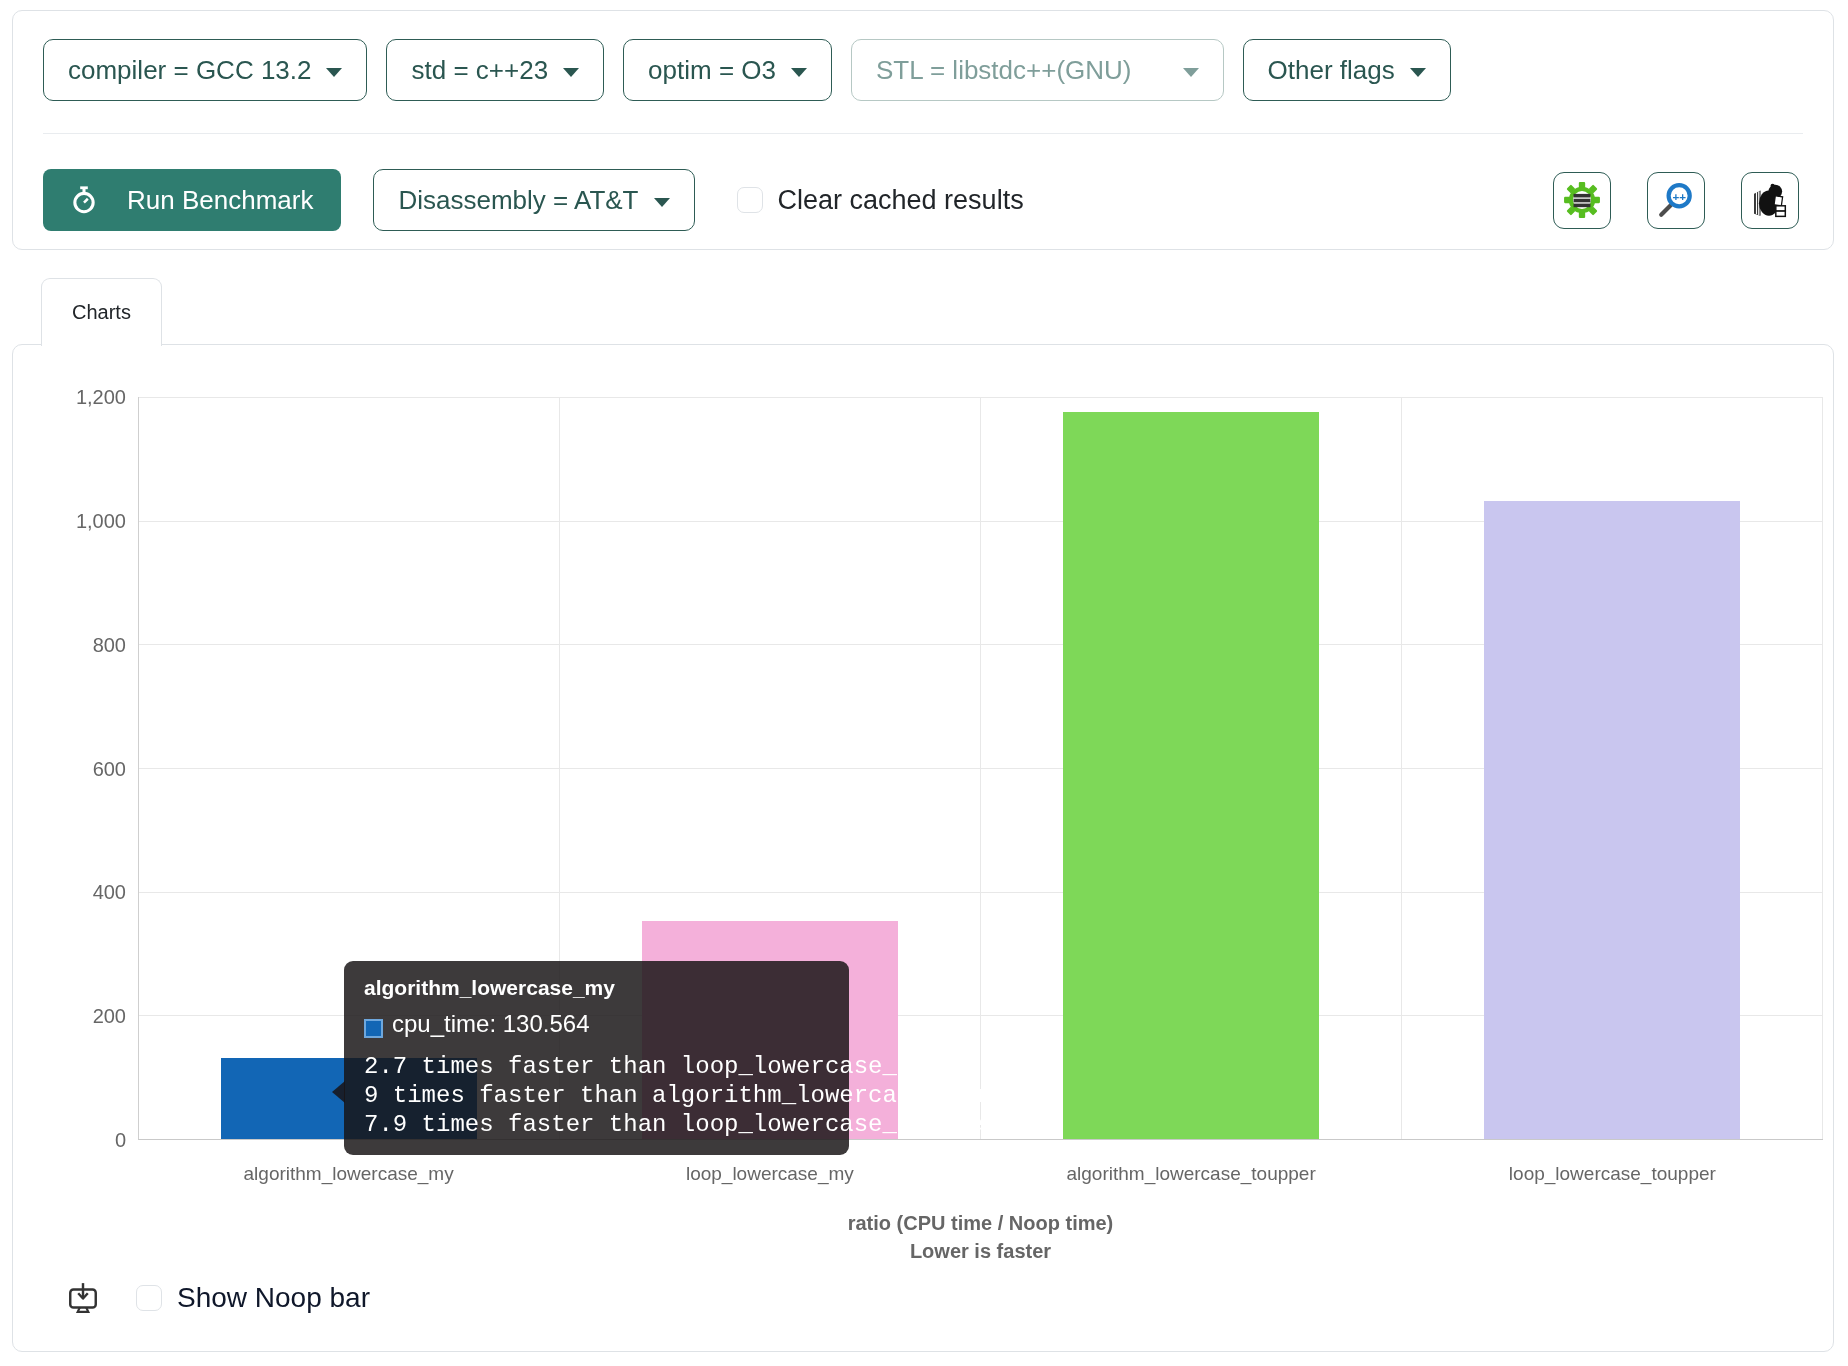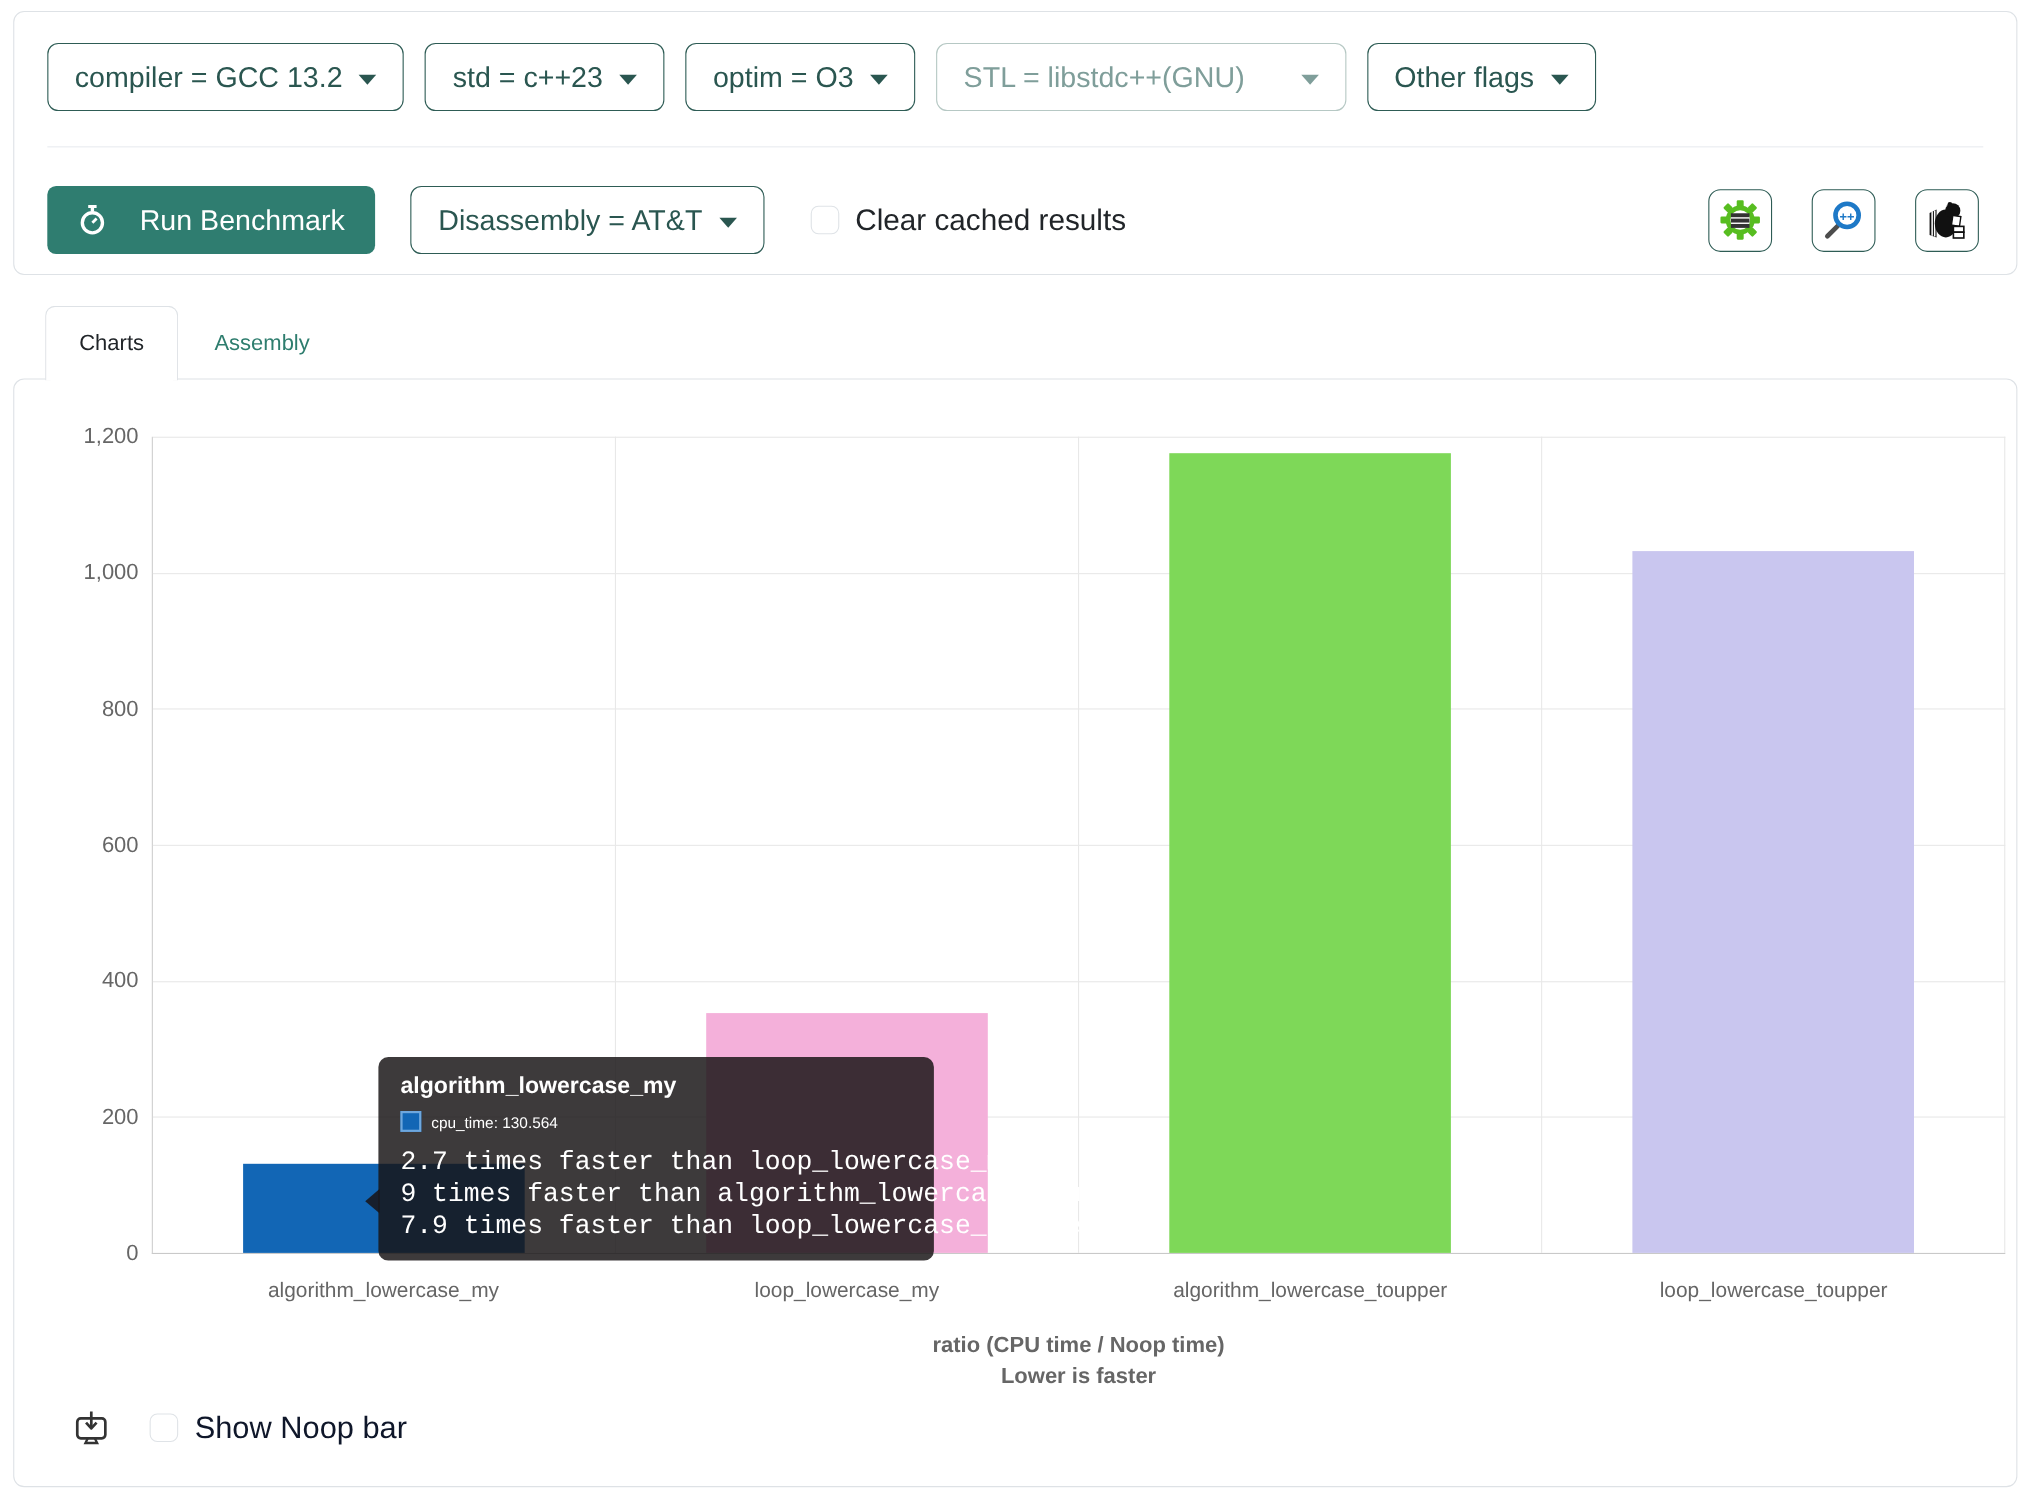--- a/index.html
+++ b/index.html
@@ -70,21 +70,21 @@
     font-size:20px; font-weight:bold; color:#666; line-height:28px; }
 
   
   .tooltip { position:absolute; left:331px; top:616px; width:max-content; max-width:505px;
     background:rgba(24,20,22,0.84); color:#fff; border-radius:9px; padding:15px 20px 16px 20px;
     z-index:5; }
   .tooltip .tt-caret { position:absolute; left:-12px; top:120px; width:0; height:0;
     border-top:11px solid transparent; border-bottom:11px solid transparent;
     border-right:13px solid rgba(24,20,22,0.86); }
   .tt-title { font-size:21px; font-weight:bold; margin-bottom:10px; }
-  .tt-metric { display:flex; align-items:center; font-size:14px; }
+  .tt-metric { display:flex; align-items:flex-end; font-size:24px; }
   .tt-swatch { width:19px; height:19px; border:2px solid #6ea7dd; margin-right:9px;
     display:inline-block; }
   .tt-compare { margin-top:14px; font-size:24px; line-height:29px; white-space:nowrap;font-family:Liberation Mono, monospace; }
 
   
   .footer-row { position:absolute; top:936px; left:53px; display:flex; align-items:center; }
   .dl-btn { background:none; border:none; cursor:pointer; padding:0; display:flex; }
   .footer-row .checkbox { margin-left:36px; }
   .noop-label { margin-left:15px; font-size:28px; color:#0f172a; cursor:pointer; }
 </style>
@@ -175,21 +175,20 @@
           <rect x="23.5" y="23.5" width="9" height="5" fill="#fff" stroke="#111" stroke-width="1.4"></rect>
           <rect x="23.5" y="28.5" width="9" height="5" fill="#fff" stroke="#111" stroke-width="1.4"></rect>
         </svg>
       </button>
     </div>
   </div>
 </div>
 
 <div class="tabs">
   <div class="tab active">Charts</div>
-  <div class="tab inactive">Assembly</div>
 </div>
 
 <div class="chart-card">
 
   <div class="y-axis">
     <span>1,200</span>
     <span>1,000</span>
     <span>800</span>
     <span>600</span>
     <span>400</span>

